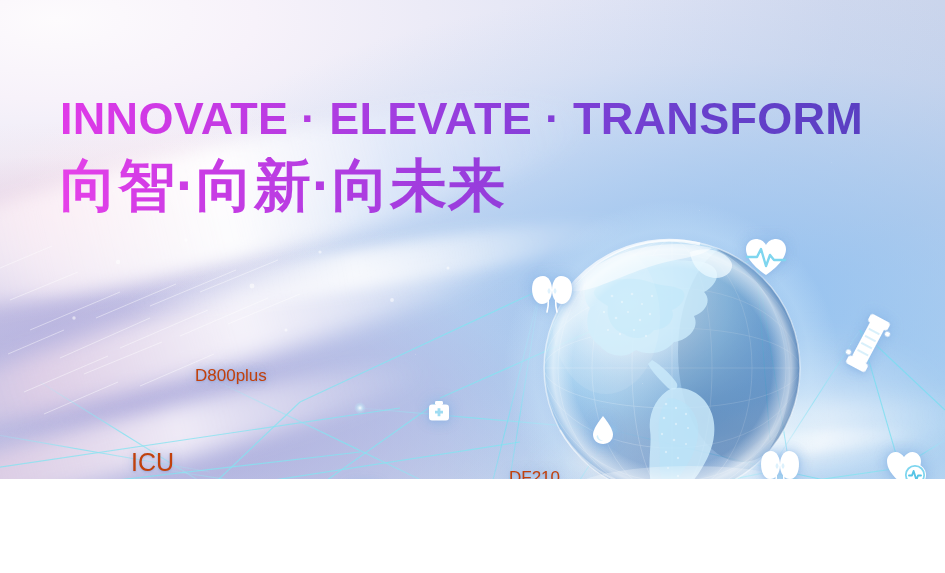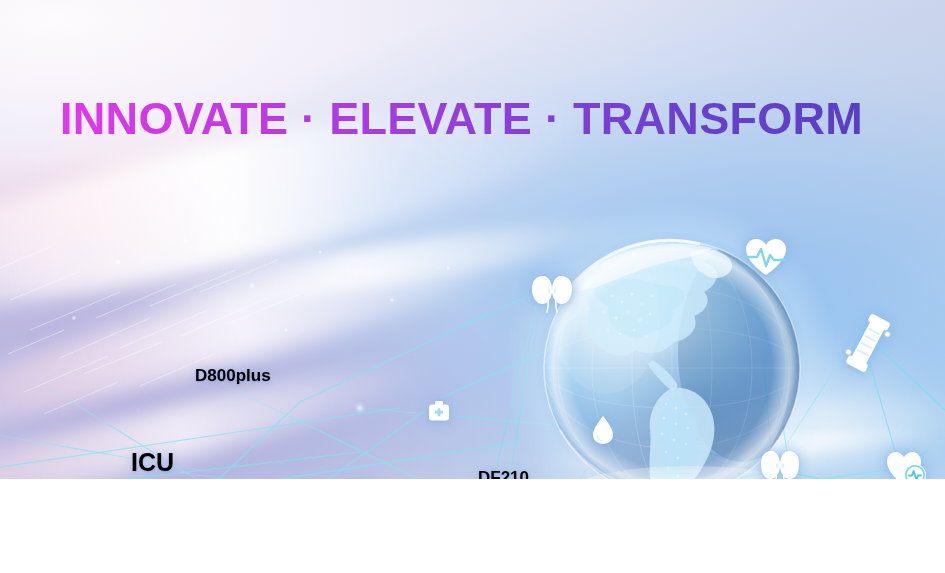--- a/index.html
+++ b/index.html
@@ -97,28 +97,28 @@
     margin-top:16px;
     font-size:57px;font-weight:700;line-height:1;letter-spacing:1px;
     white-space:nowrap;
     background:linear-gradient(90deg,#e641e9 0%,#d23ce6 12%,#b83ce2 30%,#9a3ddd 50%,#7f3ed4 70%,#6b3fcb 88%,#5f3ec4 100%);
     -webkit-background-clip:text;background-clip:text;color:transparent;
     -webkit-text-fill-color:transparent;
   }
 
   
   .tag{
-    position:absolute;color:#000000;font-weight:700;
+    position:absolute;color:#c2410c;font-weight:400;
     text-shadow:0 0 10px rgba(120,160,225,.55),0 1px 2px rgba(90,120,190,.35);
     white-space:nowrap;
     text-align:right;
   }
   .tag-d800{left:195px;top:366px;font-size:17px;}
   .tag-icu{left:131px;top:448px;font-size:25px;}
-  .tag-df210{left:478px;top:468px;font-size:17px;}
+  .tag-df210{left:509px;top:468px;font-size:17px;}
 
   
   .ic{position:absolute;pointer-events:auto;}
   .ic svg{display:block;filter:drop-shadow(0 0 7px rgba(150,195,240,.85)) drop-shadow(0 1px 2px rgba(90,130,195,.30));}
 </style>
 </head>
 <body>
 
 <div id="banner">
 
@@ -358,20 +358,21 @@
     <circle cx="672" cy="368" r="128" fill="url(#globeRim)"></circle>
     <circle cx="672" cy="368" r="128" fill="none" stroke="#ffffff" stroke-width="1.4" opacity=".55"></circle>
     <path d="M568 290 A128 128 0 0 1 700 244" fill="none" stroke="#ffffff" stroke-width="3" opacity=".75"></path>
     <path d="M560 430 A128 128 0 0 0 620 482" fill="none" stroke="#ffffff" stroke-width="2" opacity=".45"></path>
 
     <ellipse cx="690" cy="492" rx="120" ry="26" fill="#ffffff" opacity=".28"></ellipse>
   </svg>
 
   <div class="headline-wrap">
     <div class="title-en">INNOVATE · ELEVATE · TRANSFORM</div>
+    <div class="title-cn">向智·向新·向未来</div>
   </div>
 
   <div class="tag tag-d800">D800plus</div>
   <div class="tag tag-icu">ICU</div>
   <div class="tag tag-df210">DF210</div>
 
   <div class="ic" style="left:527px;top:272px;">
     <svg width="50" height="44" viewBox="0 0 50 44">
       <g fill="#ffffff">
         <path d="M16 4 C22 4 25 11 25 18 C25 26 21 32 15 32 C9 32 5 25 5 17 C5 9 9 4 16 4 Z"></path>

